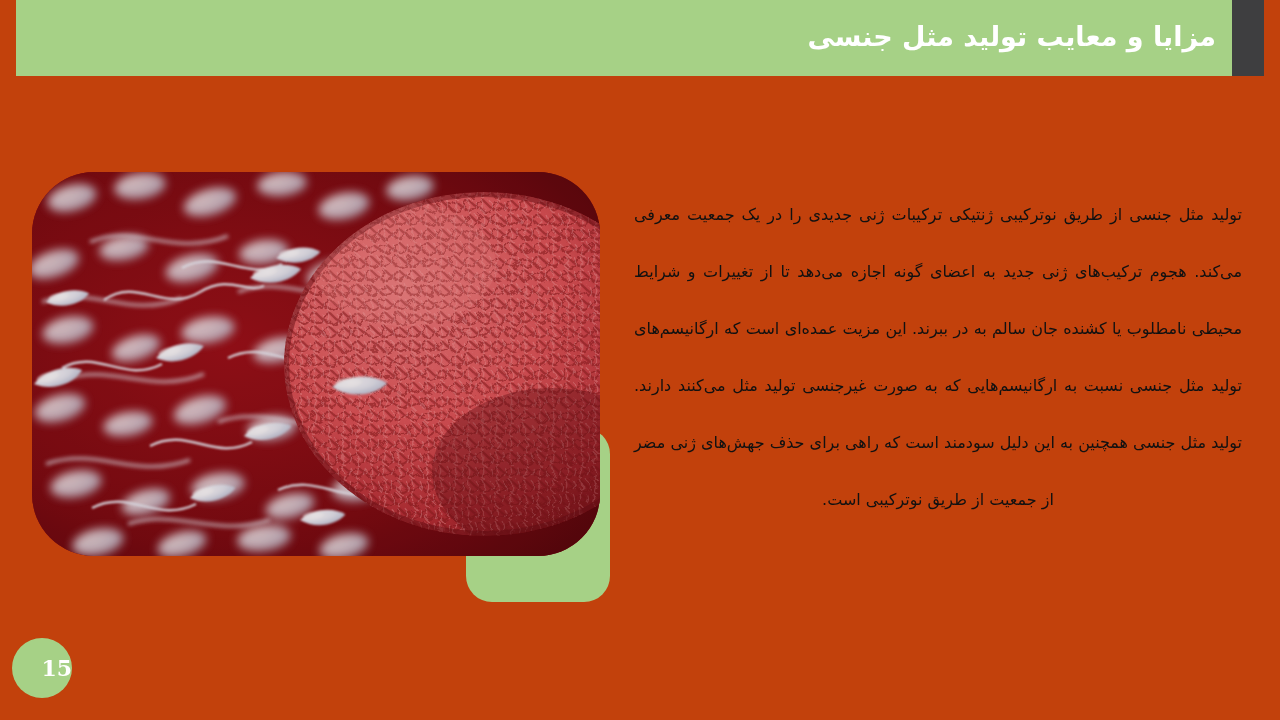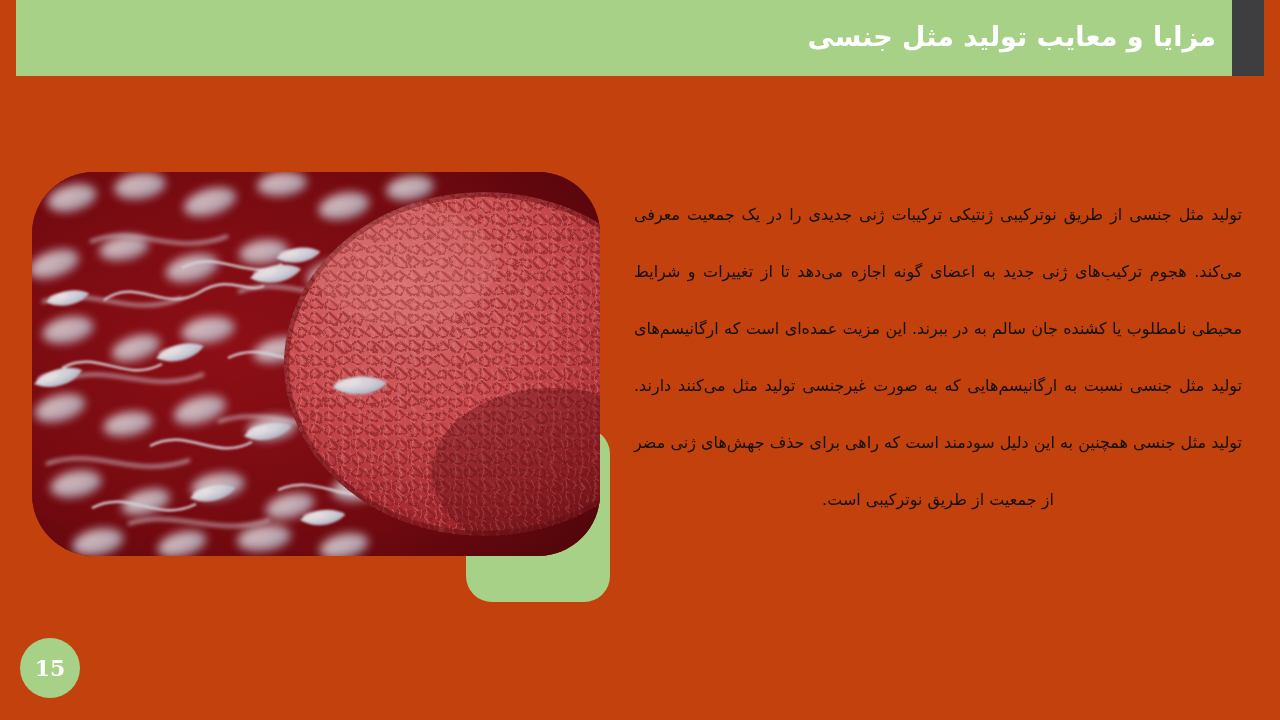--- a/index.html
+++ b/index.html
@@ -95,29 +95,28 @@
     text-align-last: center;
     color: #111111;
     font-size: 16px;
     line-height: 57px;
     font-family: "DejaVu Sans", "Liberation Sans", sans-serif;
   }
 
   
   .page-badge {
     position: absolute;
-    left: 20px;
+    left: 12px;
     top: 638px;
     width: 60px;
     height: 60px;
     border-radius: 50%;
     background: #a6d186;
     display: flex;
     align-items: center;
-    justify-content: center;
   }
 
   .page-badge-num {
     color: #ffffff;
     font-size: 22px;
     font-weight: bold;
     font-family: "DejaVu Serif", "Liberation Serif", serif;
     direction: ltr;
   }
 </style>

